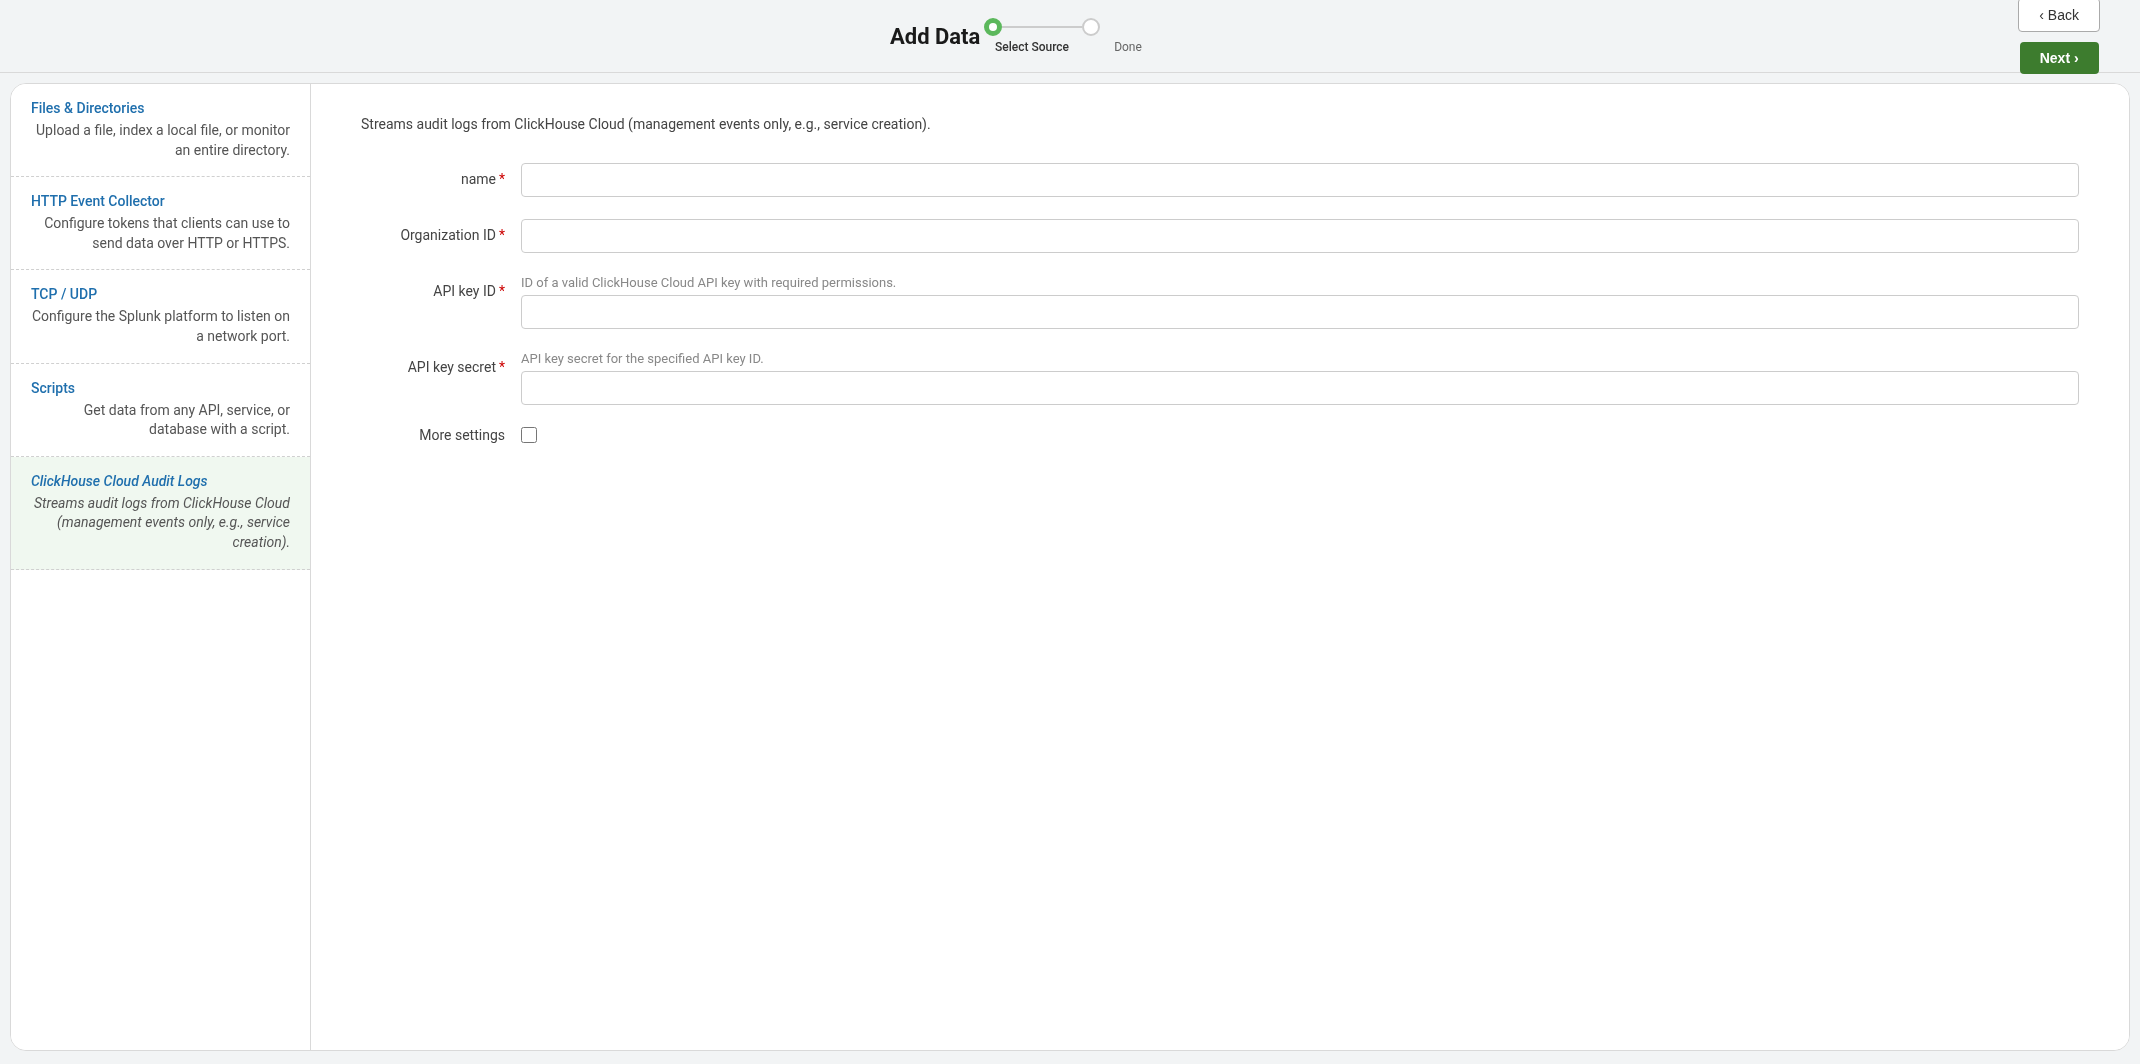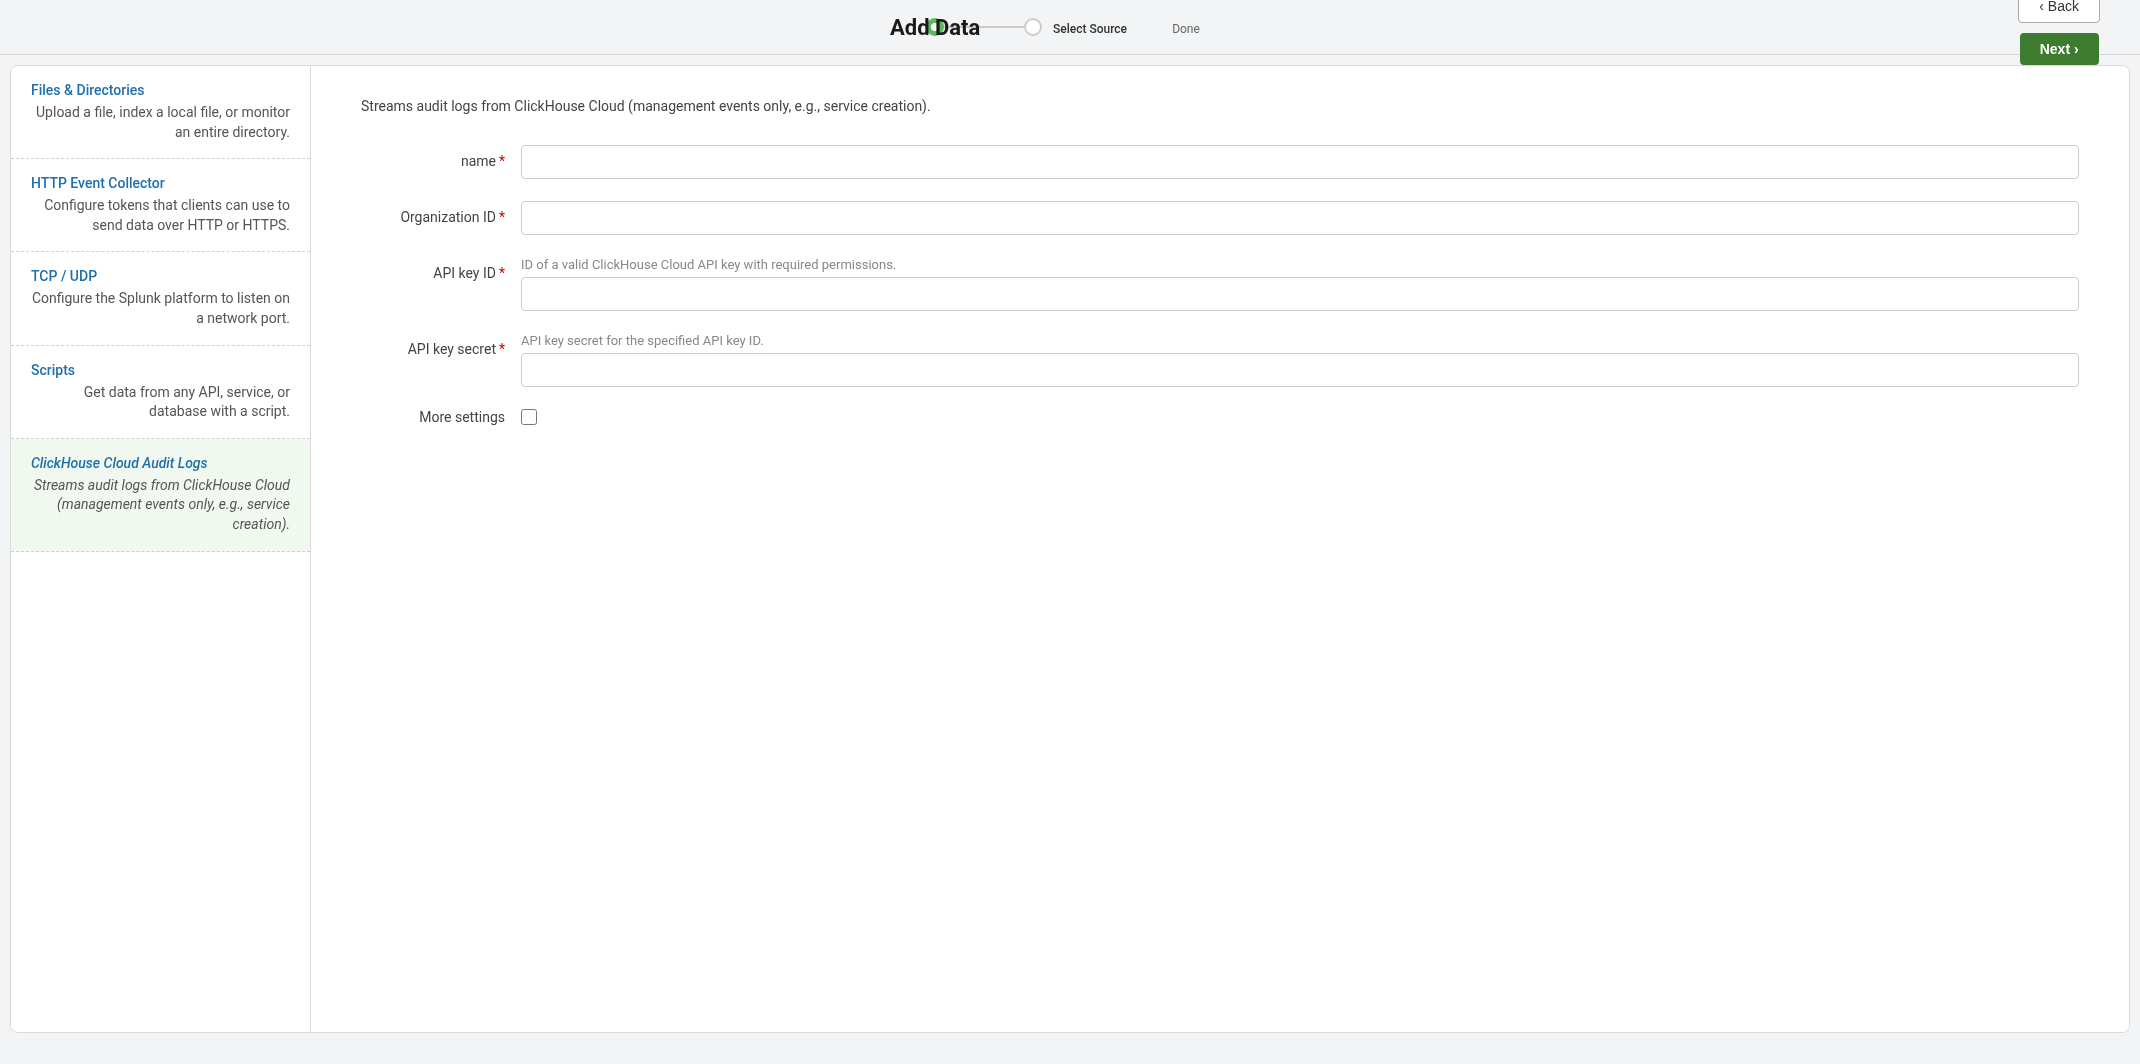--- a/index.html
+++ b/index.html
@@ -116,21 +116,21 @@
       gap: 4px;
     }
 
     
     .main-content {
       display: flex;
       height: calc(100vh - 96px);
       background: white;
       margin: 10px;
       border: 1px solid #d9d9d9;
-      border-radius: 8px;
+      border-radius: 16px;
       overflow: hidden;
     }
 
     
     .left-panel {
       width: 300px;
       min-width: 300px;
       border-right: 1px solid #d9d9d9;
       overflow-y: auto;
       background: white;
@@ -227,21 +227,21 @@
       background: white;
       cursor: pointer;
     }
   </style>
 </head>
 <body>
 
 <div class="header">
   <span class="header-title">Add Data</span>
 
-  <div style="display:flex; flex-direction:row; align-items:flex-start; margin-left: 20px;">
+  <div style="display:flex; flex-direction:column; align-items:flex-start; margin-left: 20px;">
     <div class="wizard-steps-track">
       <div class="step-circle active"></div>
       <div class="step-line"></div>
       <div class="step-circle"></div>
     </div>
     <div class="wizard-labels">
       <div class="step-label active step-label-select">Select Source</div>
       <div class="step-label step-label-done">Done</div>
     </div>
   </div>

